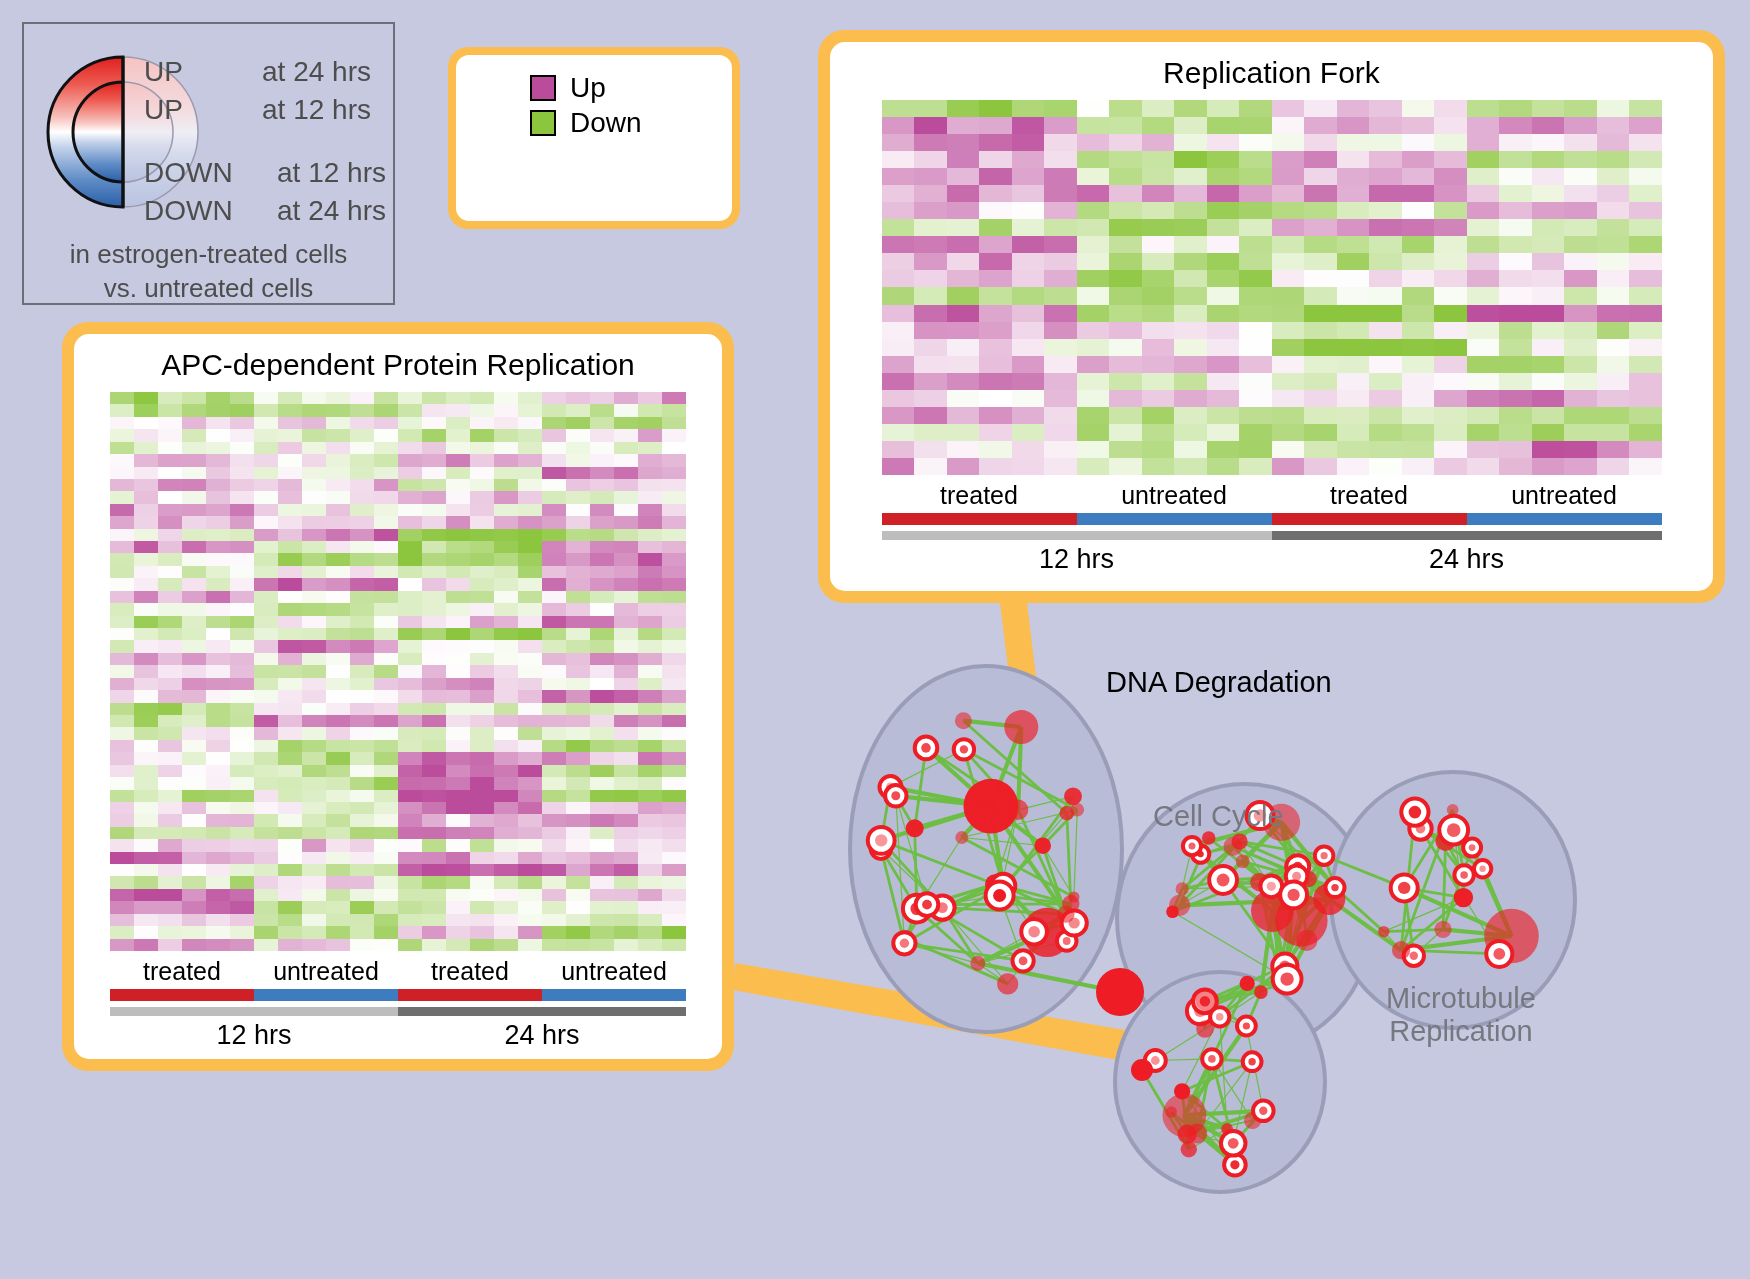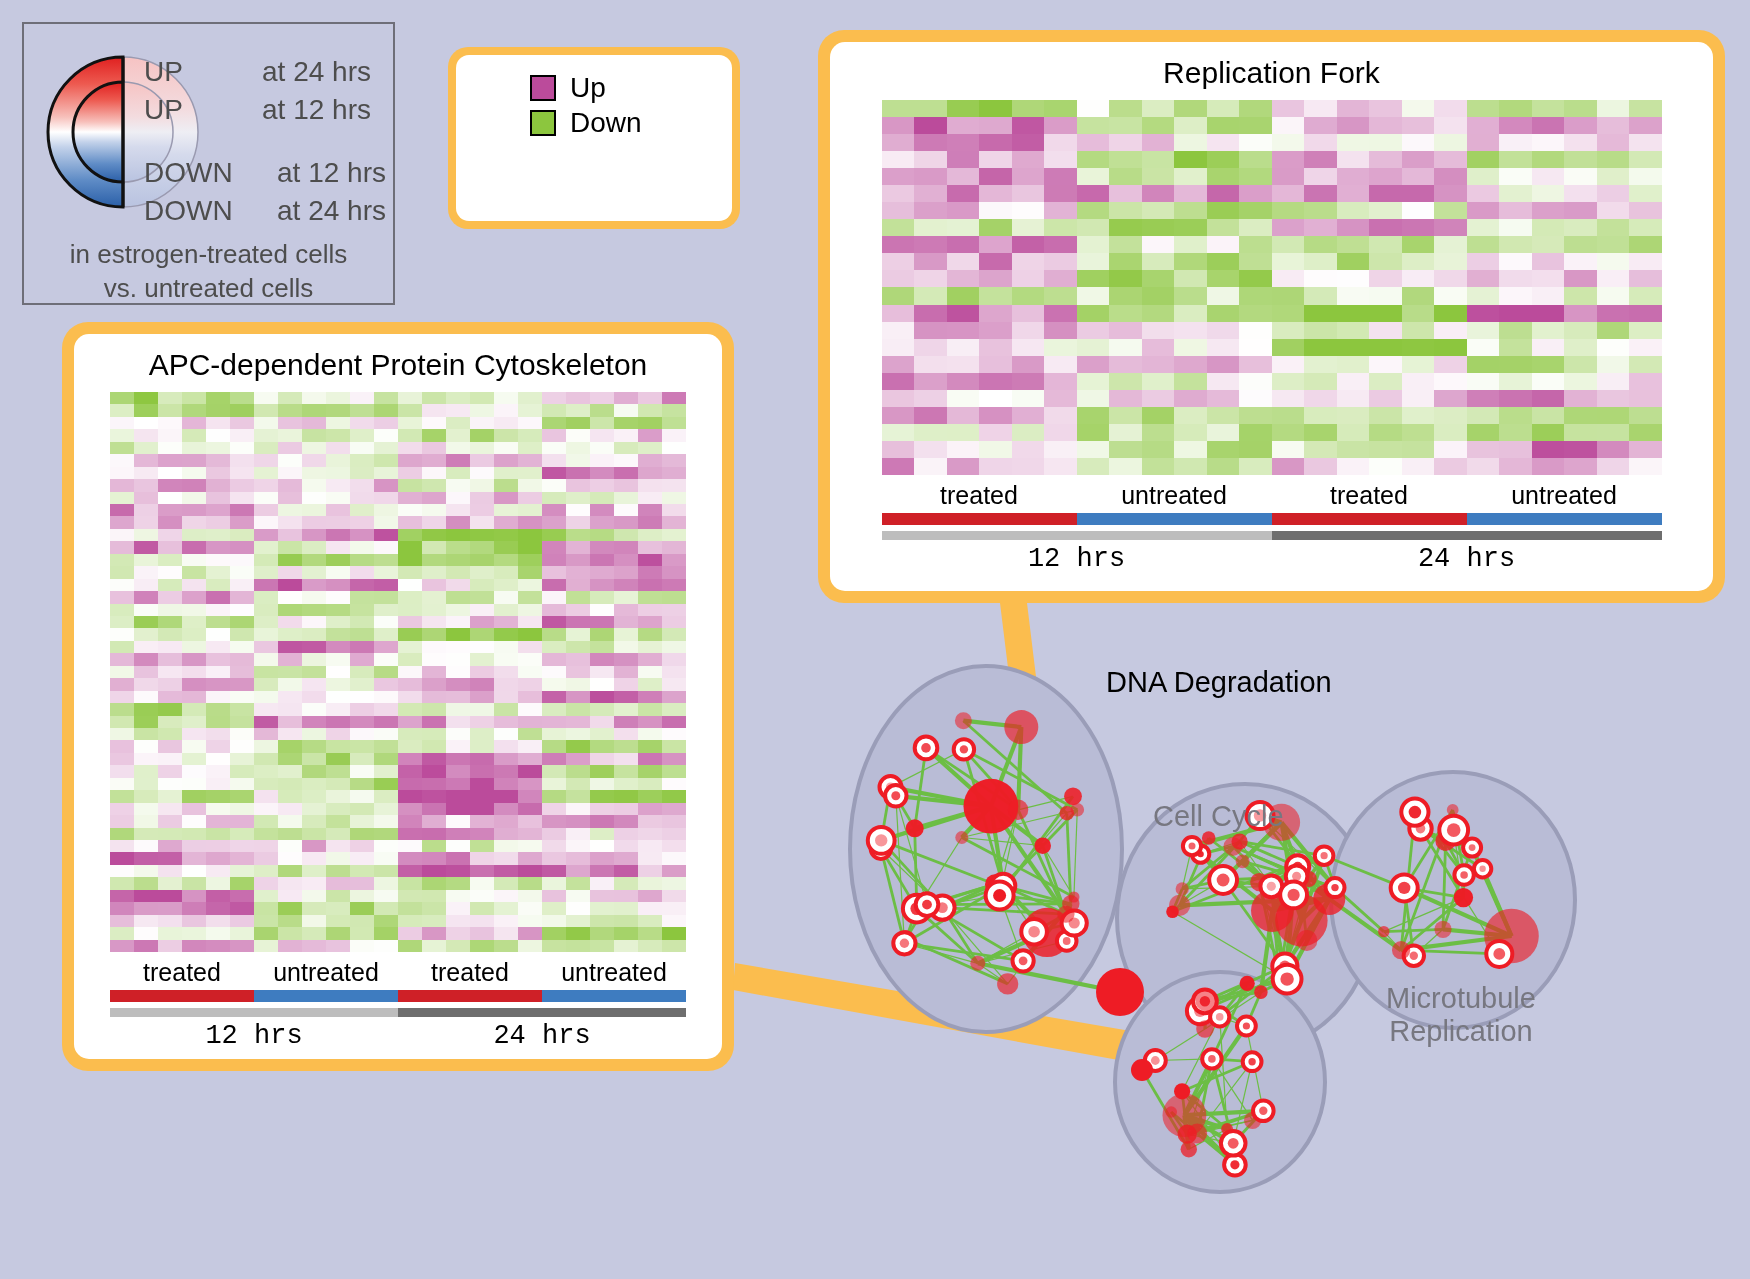--- a/index.html
+++ b/index.html
@@ -53,21 +53,21 @@
   .heat div{width:100%;height:100%;}
 
   
   .axis{display:flex;flex-direction:column;}
   .axis-names{display:flex;}
   .axis-names span{flex:1;text-align:center;font-size:25px;color:#000;}
   .axis-bar{display:flex;height:12px;margin-top:3px;}
   .axis-bar span{flex:1;}
   .time-bar{display:flex;height:9px;margin-top:6px;}
   .time-bar span{flex:1;}
-  .time-names{display:flex;margin-top:4px;font-family:Liberation Mono, monospace;}
+  .time-names{display:flex;margin-top:4px;}
   .time-names span{flex:1;text-align:center;font-size:27px;color:#000;}
 
   
   #network{position:absolute;left:790px;top:600px;width:960px;height:679px;}
   .net-label{position:absolute;font-size:29px;white-space:pre-line;}
 
   
   #arrows{position:absolute;inset:0;pointer-events:none;}
 </style>
 </head>
@@ -690,21 +690,21 @@
         <div class="time-names">
           <span>12 hrs</span>
           <span>24 hrs</span>
         </div>
       </div>
     </div>
   </div>
 
   <div class="panel" id="panel-apc">
     <div class="panel-inner">
-      <div class="panel-title">APC-dependent Protein Cytoskeleton</div>
+      <div class="panel-title">APC-dependent Protein Replication</div>
       <div id="heat-apc" class="heat" style="width: 576px; height: 574px; grid-template-columns: repeat(24, 1fr); grid-template-rows: repeat(45, 1fr);">
           <div style="background:rgb(172,214,116)"></div>
           <div style="background:rgb(142,199,65)"></div>
           <div style="background:rgb(215,235,188)"></div>
           <div style="background:rgb(202,229,165)"></div>
           <div style="background:rgb(166,211,105)"></div>
           <div style="background:rgb(186,221,140)"></div>
           <div style="background:rgb(247,251,241)"></div>
           <div style="background:rgb(213,234,185)"></div>
           <div style="background:rgb(244,249,236)"></div>

